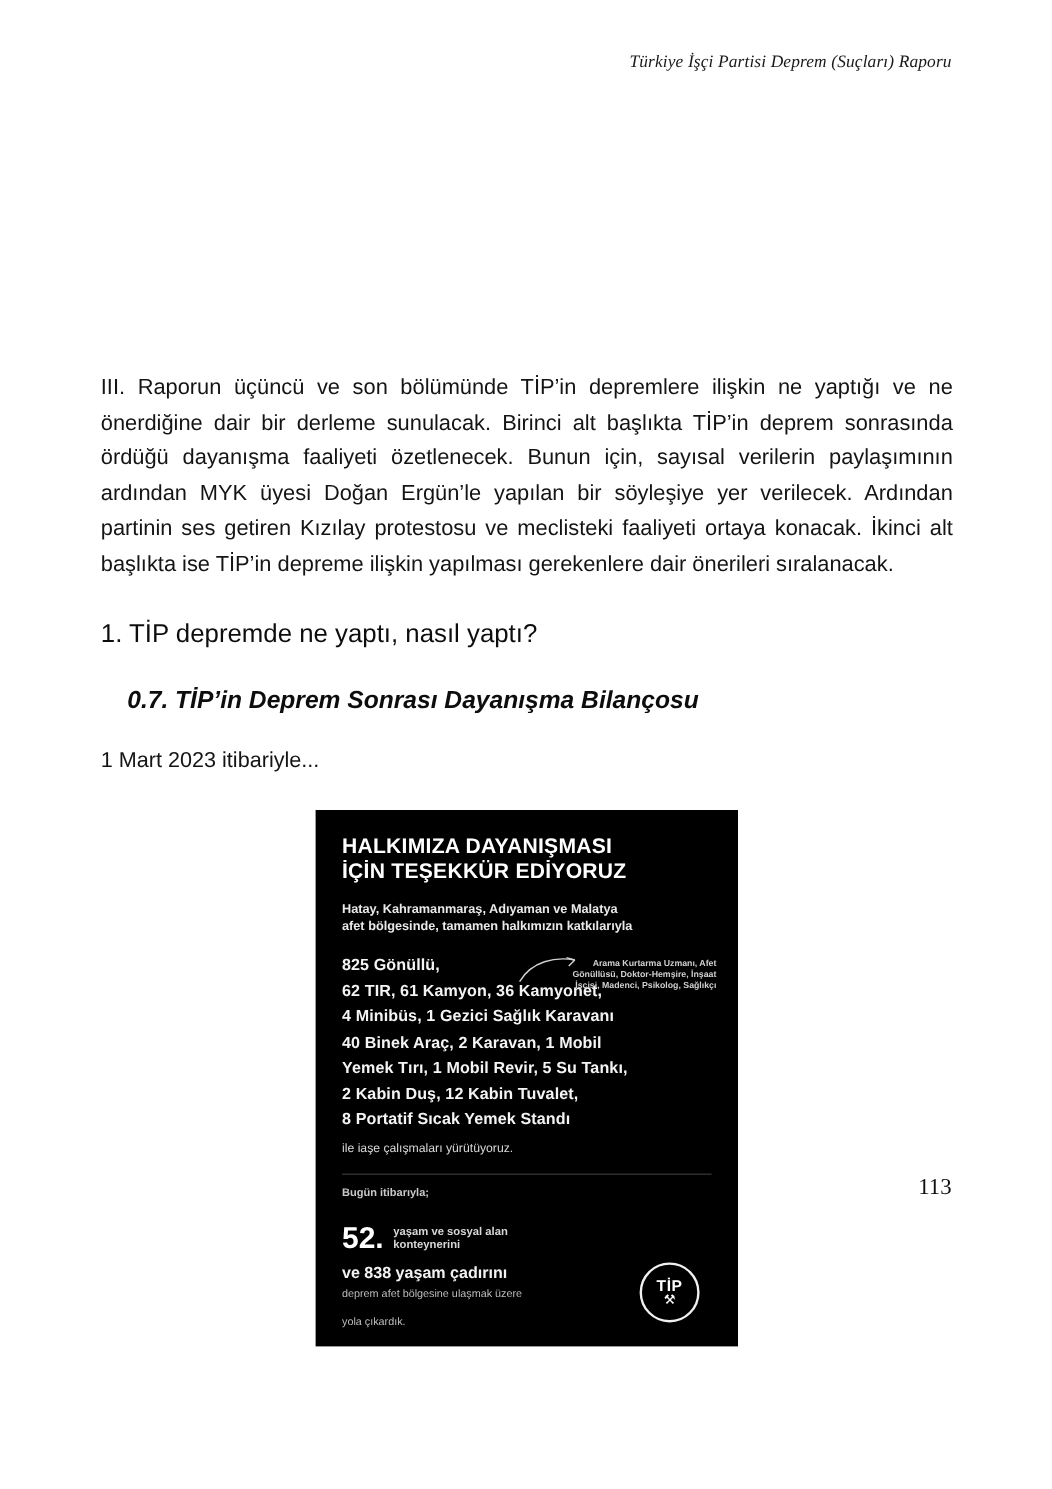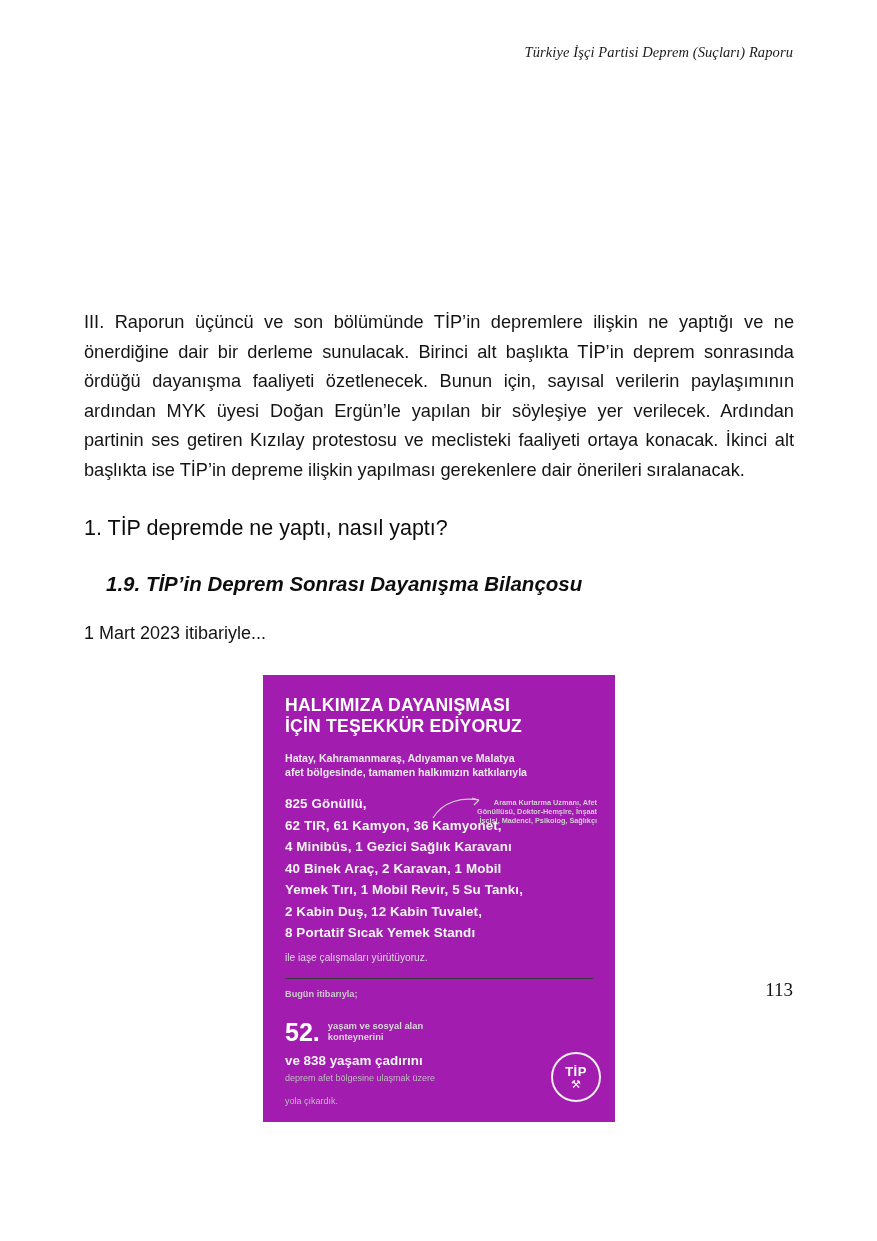--- a/index.html
+++ b/index.html
@@ -69,21 +69,21 @@
     color: #141414;
   }
   .figure-wrap {
     margin-top: 28px;
     display: flex;
     justify-content: center;
   }
   .poster {
     width: 352px;
     height: 447px;
-    background: #a21caf;
+    background: #000000;
     box-sizing: border-box;
     padding: 20px 8px 12px 22px;
     position: relative;
     color: #f2f2f2;
     font-family: "Liberation Sans", sans-serif;
     overflow: hidden;
   }
   .poster-title {
     font-size: 17.6px;
     font-weight: bold;
@@ -174,21 +174,21 @@
     line-height: 17px;
   }
   .pb-foot {
     margin-top: 4px;
     font-size: 9px;
     line-height: 11.6px;
     color: #bdbdbd;
   }
   .tip-logo {
     position: absolute;
-    right: 14px;
+    right: 32px;
     bottom: 20px;
     width: 46px;
     height: 46px;
     border-radius: 50%;
     border: 2px solid #f0f0f0;
     display: flex;
     flex-direction: column;
     align-items: center;
     justify-content: center;
     color: #ffffff;
@@ -219,21 +219,21 @@
 <div class="page">
 
   <div class="running-head">Türkiye İşçi Partisi Deprem (Suçları) Raporu</div>
 
   <div class="content">
 
     <p class="body-par">III. Raporun üçüncü ve son bölümünde TİP’in depremlere ilişkin ne yaptığı ve ne önerdiğine dair bir derleme sunulacak. Birinci alt başlıkta TİP’in deprem sonrasında ördüğü dayanışma faaliyeti özetlenecek. Bunun için, sayısal verilerin paylaşımının ardından MYK üyesi Doğan Ergün’le yapılan bir söyleşiye yer verilecek. Ardından partinin ses getiren Kızılay protestosu ve meclisteki faaliyeti ortaya konacak. İkinci alt başlıkta ise TİP’in depreme ilişkin yapılması gerekenlere dair önerileri sıralanacak.</p>
 
     <h2 class="heading-1">1. TİP depremde ne yaptı, nasıl yaptı?</h2>
 
-    <h3 class="heading-2">1.9. TİP’in Deprem Sonrası Dayanışma Bilançosu</h3>
+    <h3 class="heading-2">0.7. TİP’in Deprem Sonrası Dayanışma Bilançosu</h3>
 
     <p class="caption-line">1 Mart 2023 itibariyle...</p>
 
     <div class="figure-wrap">
       <div class="poster">
 
         <div class="poster-title">HALKIMIZA DAYANIŞMASI</div>
         <div class="poster-title">İÇİN TEŞEKKÜR EDİYORUZ</div>
 
         <div class="poster-sub">Hatay, Kahramanmaraş, Adıyaman ve Malatya</div>

